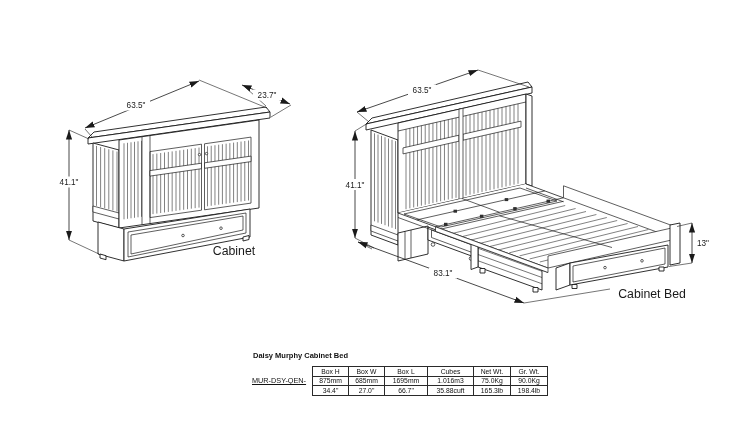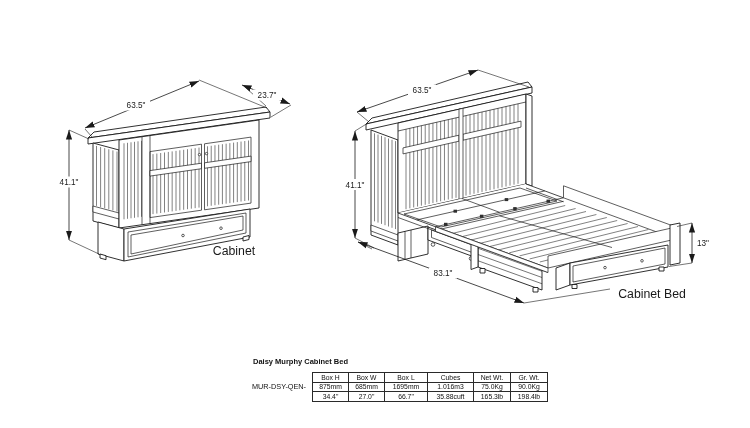--- a/index.html
+++ b/index.html
@@ -13,23 +13,23 @@
   .thin{fill:none;stroke:#1a1a1a;stroke-width:0.7;}
   .band{fill:#ffffff;stroke:#1a1a1a;stroke-width:0.7;stroke-linejoin:round;}
   .dim{stroke:#1a1a1a;stroke-width:0.8;fill:none;}
   .ext{stroke:#1a1a1a;stroke-width:0.6;fill:none;}
   .hinge{fill:#2f2f2f;stroke:none;}
   .knob{fill:#fff;stroke:#1a1a1a;stroke-width:0.7;}
   .lblbg{fill:#ffffff;stroke:none;}
 
   
   .spec{position:absolute;left:252px;top:341px;}
-  .spec-title{font-size:7.5px;font-weight:bold;color:#111;margin:16px 0 6px 1px;white-space:nowrap;}
+  .spec-title{font-size:7.5px;font-weight:bold;color:#111;margin:10px 0 6px 1px;white-space:nowrap;}
   .spec-body{display:flex;align-items:center;}
-  .spec-label{width:60px;font-size:7.3px;color:#111;white-space:nowrap;}
+  .spec-label{width:60px;font-size:7.3px;color:#111;white-space:nowrap;text-decoration:underline;}
   table.grid{border-collapse:collapse;table-layout:fixed;}
   table.grid th,table.grid td{
     border:0.8px solid #2a2a2a;font-size:6.8px;font-weight:normal;color:#111;
     text-align:center;vertical-align:middle;height:8.6px;padding:0 2px;white-space:nowrap;}
 </style>
 </head>
 <body>
 
 <div class="canvas">
 

